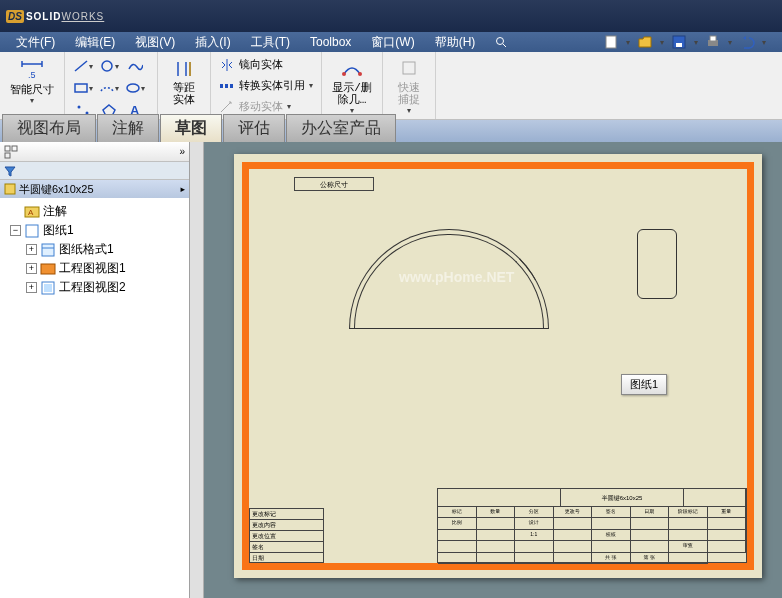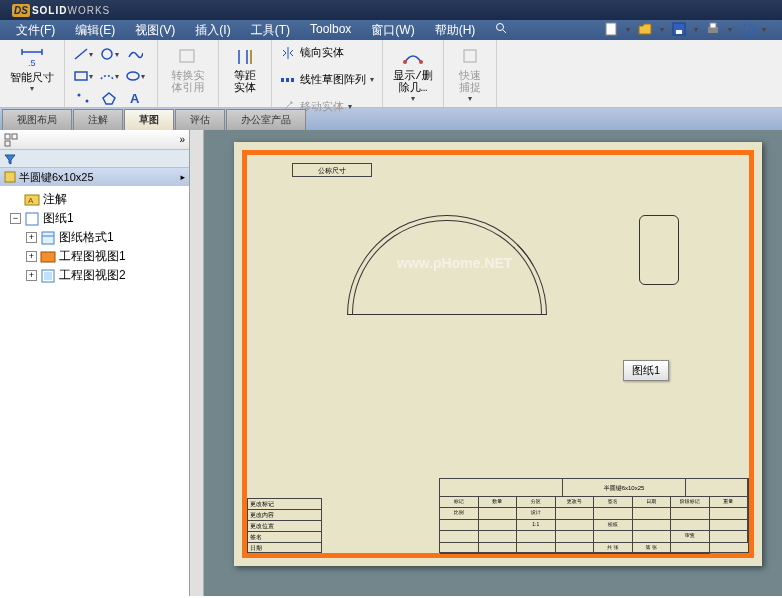--- a/index.html
+++ b/index.html
@@ -1,59 +1,59 @@
 <!DOCTYPE html>
 <html><head>
 <meta charset="utf-8">
 <style>
 * { margin: 0; padding: 0; box-sizing: border-box; font-family: "Microsoft YaHei", Arial, sans-serif; }
 body { width: 782px; height: 598px; background: #fff; overflow: hidden; position: relative; }
 
-.titlebar { height: 20px; background: linear-gradient(#2a3a5a, #1a2a4a); display: flex; align-items: center; padding-left: 12px; }
+.titlebar { height: 32px; background: linear-gradient(#2a3a5a, #1a2a4a); display: flex; align-items: center; padding-left: 6px; }
 .logo { color: #fff; font-size: 10px; font-weight: bold; display: flex; align-items: center; gap: 2px; }
 .logo-ds { background: #d9a030; color: #1a2a4a; padding: 1px 2px; border-radius: 2px; font-style: italic; }
 .logo-sw { letter-spacing: 1px; }
-.logo-sw .light { font-weight: normal; color: #ccc; }
-
-.menubar { height: 20px; background: linear-gradient(#4a6a9a, #3a5a8a); display: flex; align-items: flex-start; padding: 0 6px; }
+.logo-sw .light { font-weight: normal; color: #ccc; text-decoration: underline; }
+
+.menubar { height: 20px; background: linear-gradient(#4a6a9a, #3a5a8a); display: flex; align-items: center; padding: 0 6px; }
 .menu-item { color: #fff; font-size: 12px; padding: 2px 10px; cursor: pointer; }
 .qat { margin-left: auto; display: flex; align-items: center; gap: 6px; padding-right: 10px; }
 .qat-icon { width: 18px; height: 18px; cursor: pointer; display: flex; align-items: center; justify-content: center; }
 
 .ribbon { height: 68px; background: #f0f0f0; border-bottom: 1px solid #c0c0c0; display: flex; }
 .ribbon-group { display: flex; flex-direction: column; align-items: center; padding: 4px 6px; border-right: 1px solid #d0d0d0; }
 .ribbon-big { display: flex; flex-direction: column; align-items: center; justify-content: center; font-size: 11px; cursor: pointer; padding: 2px 4px; }
 .ribbon-big.disabled { color: #999; }
 .ribbon-label { font-size: 11px; text-align: center; line-height: 12px; margin-top: 2px; font-family: Liberation Mono, monospace; }
 .ribbon-iconrow { display: flex; gap: 6px; flex-wrap: wrap; width: 80px; padding: 2px; }
 .ribbon-smicon { width: 20px; height: 16px; cursor: pointer; display: flex; align-items: center; justify-content: center; }
-.ribbon-pair { display: flex; flex-direction: column; gap: 10px; }
+.ribbon-pair { display: flex; flex-direction: column; gap: 4px; }
 .ribbon-line { display: flex; align-items: center; gap: 4px; font-size: 11px; cursor: pointer; padding: 1px 2px; }
 .ribbon-line.disabled { color: #999; }
 
 .tabbar { height: 22px; background: linear-gradient(#b8c8e0, #9ab0d0); display: flex; align-items: flex-end; padding-left: 2px; }
-.tab { font-size: 10px; padding: 3px 14px; background: linear-gradient(#d0d0d0, #b0b0b0); border: 1px solid #888; border-bottom: none; margin-right: 1px; cursor: pointer; color: #333; }
+.tab { font-size: 16px; padding: 3px 14px; background: linear-gradient(#d0d0d0, #b0b0b0); border: 1px solid #888; border-bottom: none; margin-right: 1px; cursor: pointer; color: #333; }
 .tab.active { background: linear-gradient(#f8f8f0, #e8e0c8); font-weight: bold; }
 
 .workspace { display: flex; height: calc(598px - 22px - 20px - 68px - 22px); }
 
 .sidebar { width: 190px; background: #f0f0f0; border-right: 1px solid #a0a0a0; display: flex; flex-direction: column; }
 .side-hdr { height: 20px; border-bottom: 1px solid #c0c0c0; display: flex; align-items: center; padding: 0 4px; justify-content: space-between; background: linear-gradient(#fff,#e8e8e8); }
 .side-filter { height: 18px; background: #e0e8f0; border-bottom: 1px solid #c0c0c0; display: flex; align-items: center; padding: 0 4px; }
 .side-caption { height: 18px; background: linear-gradient(#d0dcf0, #b8c8e0); font-size: 11px; padding: 2px 4px; display: flex; align-items: center; justify-content: space-between; }
 .tree { flex: 1; background: #fff; font-size: 12px; padding: 4px 2px; overflow: auto; }
 .tree-item { display: flex; align-items: center; gap: 3px; padding: 1px 2px; cursor: pointer; }
 .exp { width: 11px; height: 11px; border: 1px solid #888; display: flex; align-items: center; justify-content: center; font-size: 9px; line-height: 1; background: #fff; }
 .tree-icon { width: 16px; height: 14px; }
 
 .canvas-wrap { flex: 1; background: #fff; position: relative; display: flex; }
 .canvas-gutter { width: 14px; background: #e0e0e0; border-right: 1px solid #b0b0b0; }
 .canvas { flex: 1; background: #72868c; position: relative; overflow: hidden; }
 .sheet { position: absolute; left: 30px; top: 12px; right: 20px; bottom: 30px; background: #e8e4c8; box-shadow: 2px 2px 6px rgba(0,0,0,0.5); }
-.sheet-inner { position: absolute; inset: 8px; border: 5px solid #f97316; }
+.sheet-inner { position: absolute; inset: 8px; border: 7px solid #f97316; }
 .title-block { position: absolute; left: 45px; top: 8px; width: 80px; height: 14px; border: 1px solid #444; font-size: 7px; text-align: center; line-height: 14px; }
 .arc { position: absolute; left: 100px; top: 60px; width: 200px; height: 100px; border: 1px solid #333; border-bottom: 1px solid #333; border-radius: 100px 100px 0 0; }
 .arc-inner { position: absolute; left: 4px; top: 4px; right: 4px; bottom: 0; border-top: 1px solid #333; border-left: 1px solid #333; border-right: 1px solid #333; border-radius: 96px 96px 0 0; }
 .rect { position: absolute; right: 70px; top: 60px; width: 40px; height: 70px; border: 1px solid #333; border-radius: 6px; }
 .btn-sheet { position: absolute; right: 80px; top: 205px; background: linear-gradient(#fff,#e0e0e0); border: 1px solid #888; font-size: 11px; padding: 2px 8px; box-shadow: 1px 1px 2px rgba(0,0,0,0.3); }
 .table-bl { position: absolute; left: 0; bottom: 0; width: 75px; font-size: 6px; }
 .table-bl div { border: 0.5px solid #444; border-bottom: none; height: 11px; padding-left: 2px; line-height: 11px; }
 .table-bl div:last-child { border-bottom: 0.5px solid #444; }
 .table-br { position: absolute; right: 0; bottom: 0; width: 310px; height: 75px; border: 1px solid #444; font-size: 6px; }
 .table-br-top { height: 18px; border-bottom: 1px solid #444; display: flex; }
@@ -187,28 +187,20 @@
           </svg>
         </span>
       <span class="ribbon-smicon">
           <svg width="16" height="14">
             <text x="3" y="12" font-size="13" fill="#2050c0" font-weight="bold">A</text>
           </svg>
         </span>
     </div>
   </div>
   <div class="ribbon-group">
-    <div class="ribbon-big disabled">
-      <svg width="24" height="22">
-          <rect x="4" y="4" width="14" height="12" stroke="#aaa" fill="none"></rect>
-        </svg>
-      <span class="ribbon-label" style="width:40px">转换实体引用</span>
-    </div>
-  </div>
-  <div class="ribbon-group">
     <div class="ribbon-big">
       <svg width="24" height="22">
           <path d="M6 4v14M14 4v14" stroke="#2050c0" stroke-width="1.5"></path>
           <path d="M18 4v14" stroke="#a07000" stroke-width="1.5"></path>
         </svg>
       <span class="ribbon-label" style="width:32px">等距实体</span>
     </div>
   </div>
   <div class="ribbon-group">
     <div class="ribbon-pair">
@@ -217,21 +209,21 @@
             <path d="M8 1v12M3 4l3 3-3 3M13 4l-3 3 3 3" stroke="#2050c0" fill="none"></path>
           </svg>
         <span>镜向实体</span>
       </div>
       <div class="ribbon-line">
         <svg width="16" height="14">
             <rect x="1" y="5" width="3" height="4" fill="#2050c0"></rect>
             <rect x="6" y="5" width="3" height="4" fill="#2050c0"></rect>
             <rect x="11" y="5" width="3" height="4" fill="#2050c0"></rect>
           </svg>
-        <span>线性草图阵列</span>
+        <span>转换实体引用</span>
           <span class="dd">▾</span>
       </div>
       <div class="ribbon-line disabled">
         <svg width="16" height="14">
             <path d="M2 12L12 2M10 2h2v2" stroke="#aaa" fill="none"></path>
           </svg>
         <span>移动实体</span>
           <span class="dd">▾</span>
       </div>
     </div>

